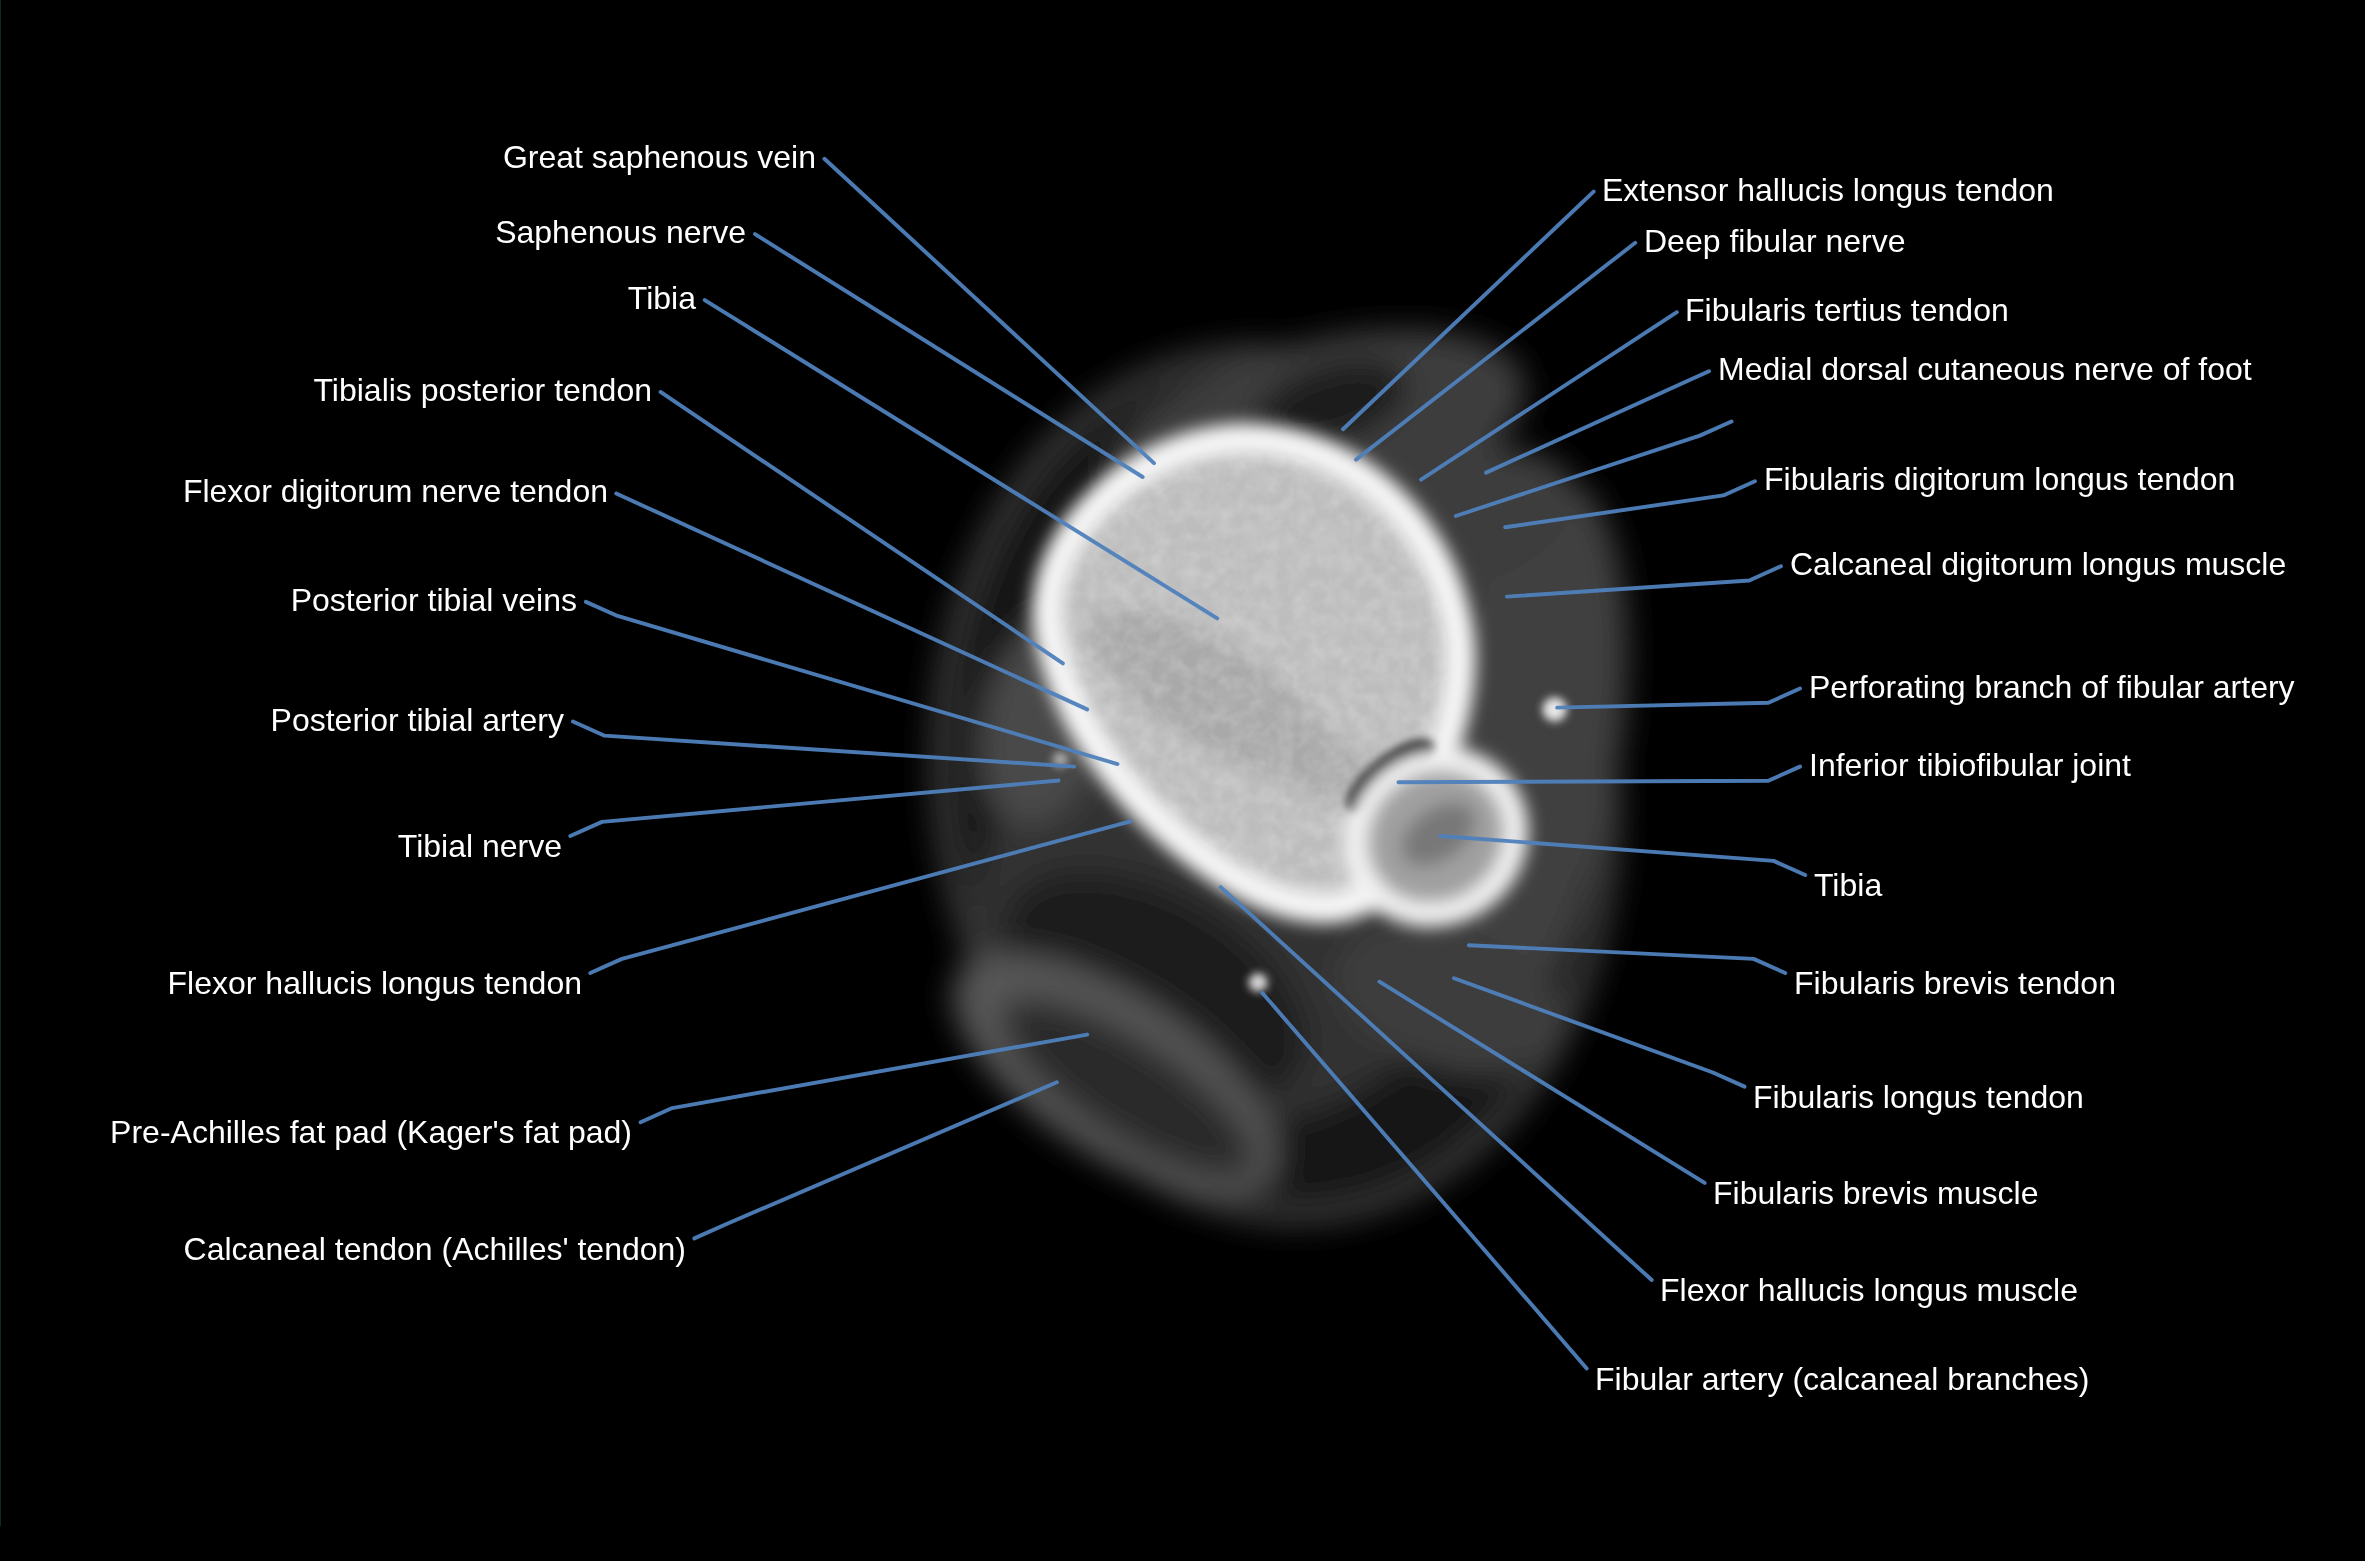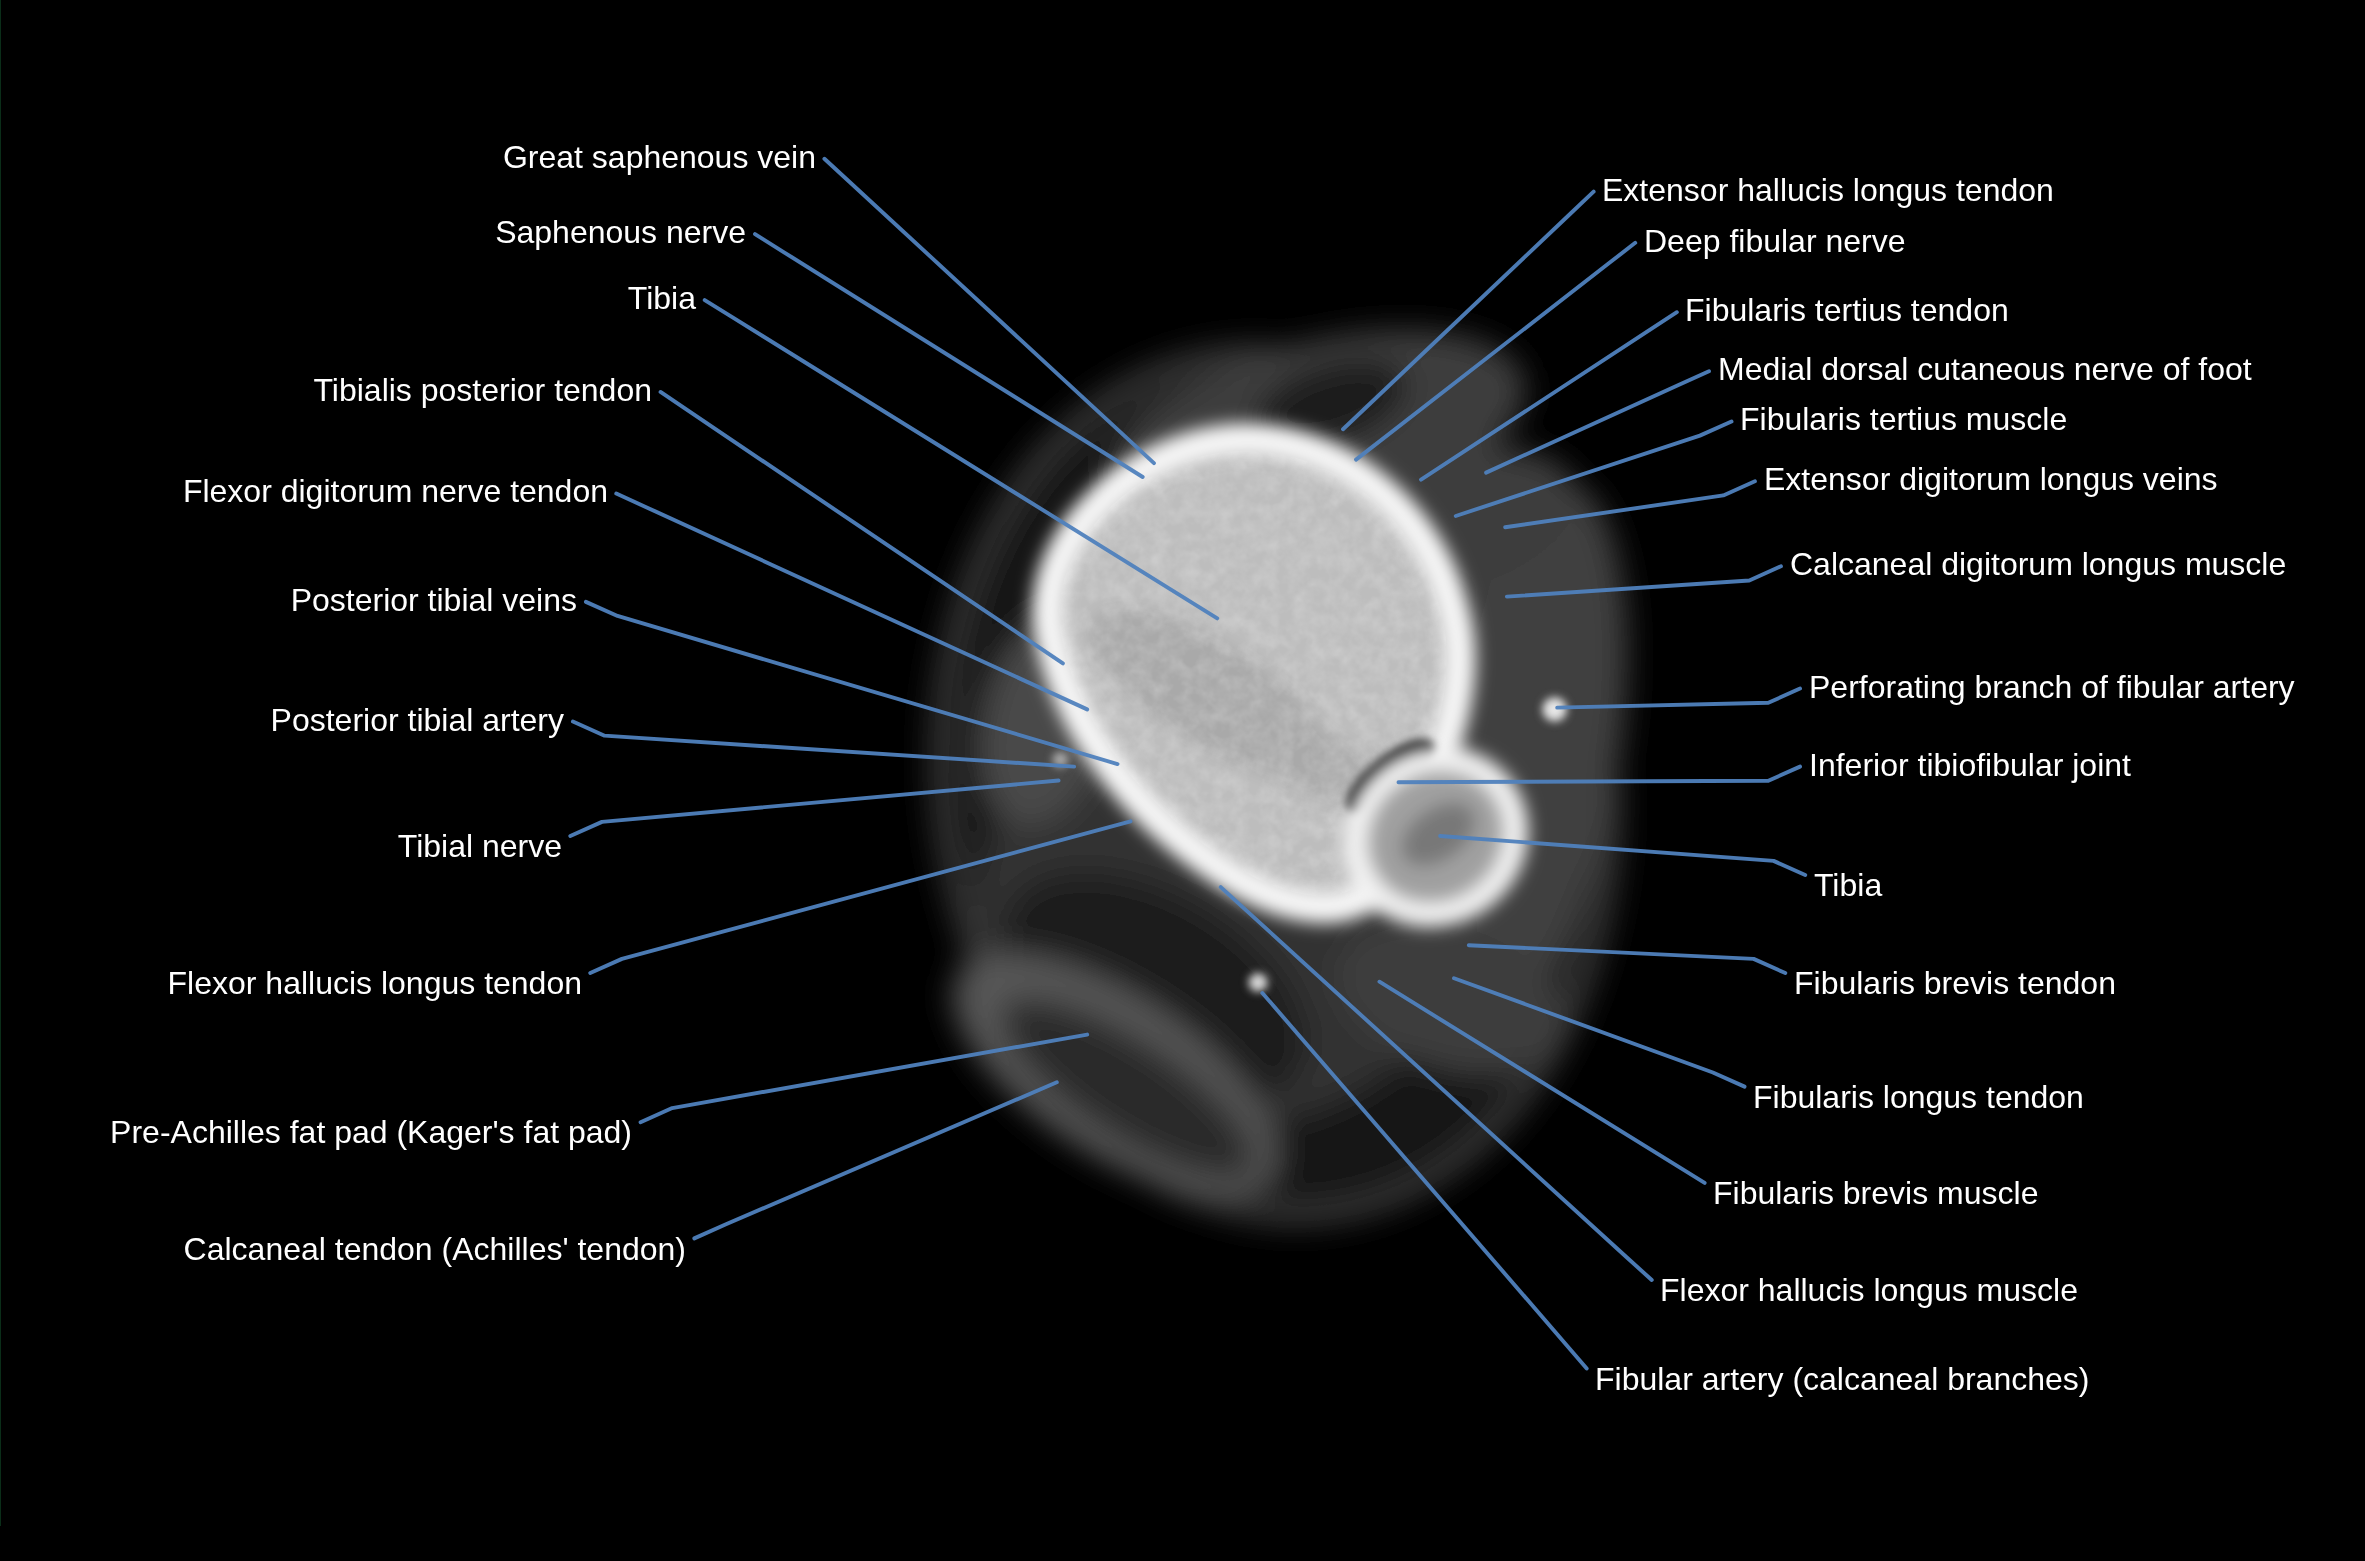--- a/index.html
+++ b/index.html
@@ -162,22 +162,21 @@
       <div class="anat-label left" style="top: 577px; right: 1789px;">Posterior tibial veins</div>
       <div class="anat-label left" style="top: 697px; right: 1802px;">Posterior tibial artery</div>
       <div class="anat-label left" style="top: 823px; right: 1804px; text-align: center;">Tibial nerve</div>
       <div class="anat-label left" style="top: 960px; right: 1784px;">Flexor hallucis longus tendon</div>
       <div class="anat-label left" style="top: 1109px; right: 1734px;">Pre-Achilles fat pad (Kager's fat pad)</div>
       <div class="anat-label left" style="top: 1226px; right: 1680px;">Calcaneal tendon (Achilles' tendon)</div>
       <div class="anat-label right" style="top: 167px; left: 1602px;">Extensor hallucis longus tendon</div>
       <div class="anat-label right" style="top: 218px; left: 1644px;">Deep fibular nerve</div>
       <div class="anat-label right" style="top: 287px; left: 1685px;">Fibularis tertius tendon</div>
       <div class="anat-label right" style="top: 346px; left: 1718px;">Medial dorsal cutaneous nerve of foot</div>
-      <div class="anat-label right" style="top: 396px; left: 1740px;">Fibularis tertius muscle</div>
-      <div class="anat-label right" style="top: 456px; left: 1764px;">Extensor digitorum longus veins</div>
+      <div class="anat-label right" style="top: 456px; left: 1764px;">Fibularis digitorum longus tendon</div>
       <div class="anat-label right" style="top: 541px; left: 1790px;">Calcaneal digitorum longus muscle</div>
       <div class="anat-label right" style="top: 664px; left: 1809px;">Perforating branch of fibular artery</div>
       <div class="anat-label right" style="top: 742px; left: 1809px;">Inferior tibiofibular joint</div>
       <div class="anat-label right" style="top: 862px; left: 1814px;">Tibia</div>
       <div class="anat-label right" style="top: 960px; left: 1794px;">Fibularis brevis tendon</div>
       <div class="anat-label right" style="top: 1074px; left: 1753px;">Fibularis longus tendon</div>
       <div class="anat-label right" style="top: 1170px; left: 1713px;">Fibularis brevis muscle</div>
       <div class="anat-label right" style="top: 1267px; left: 1660px;">Flexor hallucis longus muscle</div>
       <div class="anat-label right" style="top: 1356px; left: 1595px;">Fibular artery (calcaneal branches)</div>
     </div>

